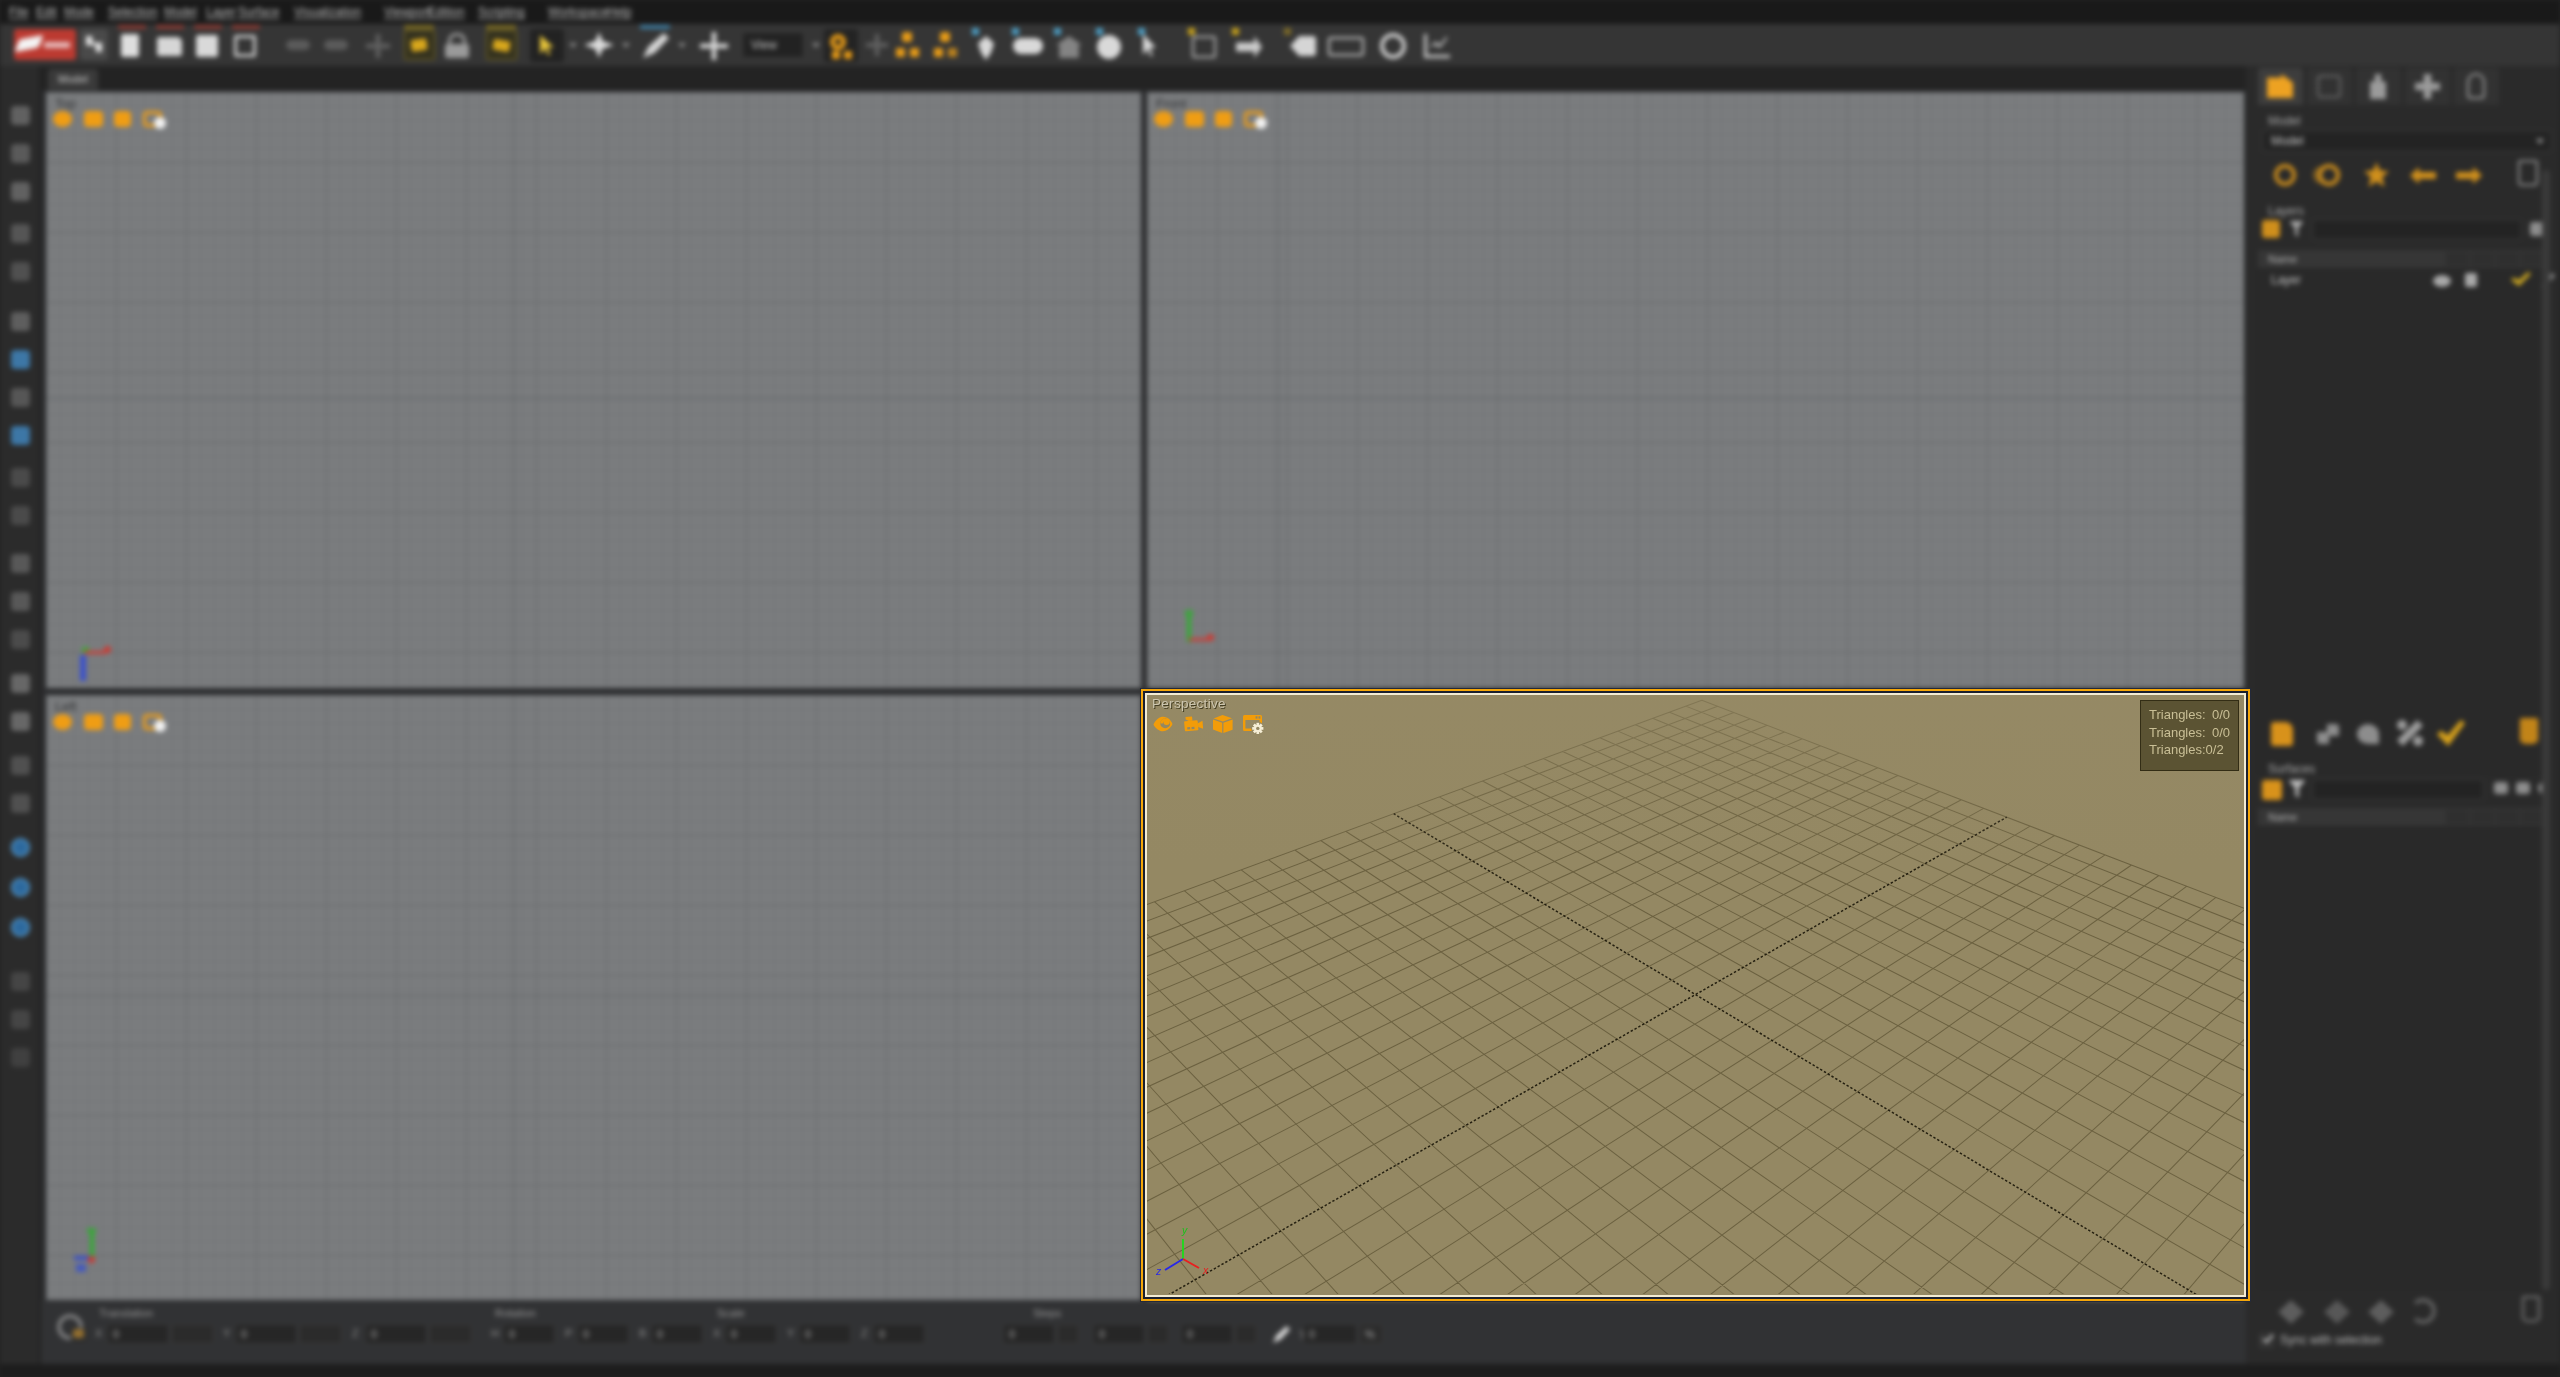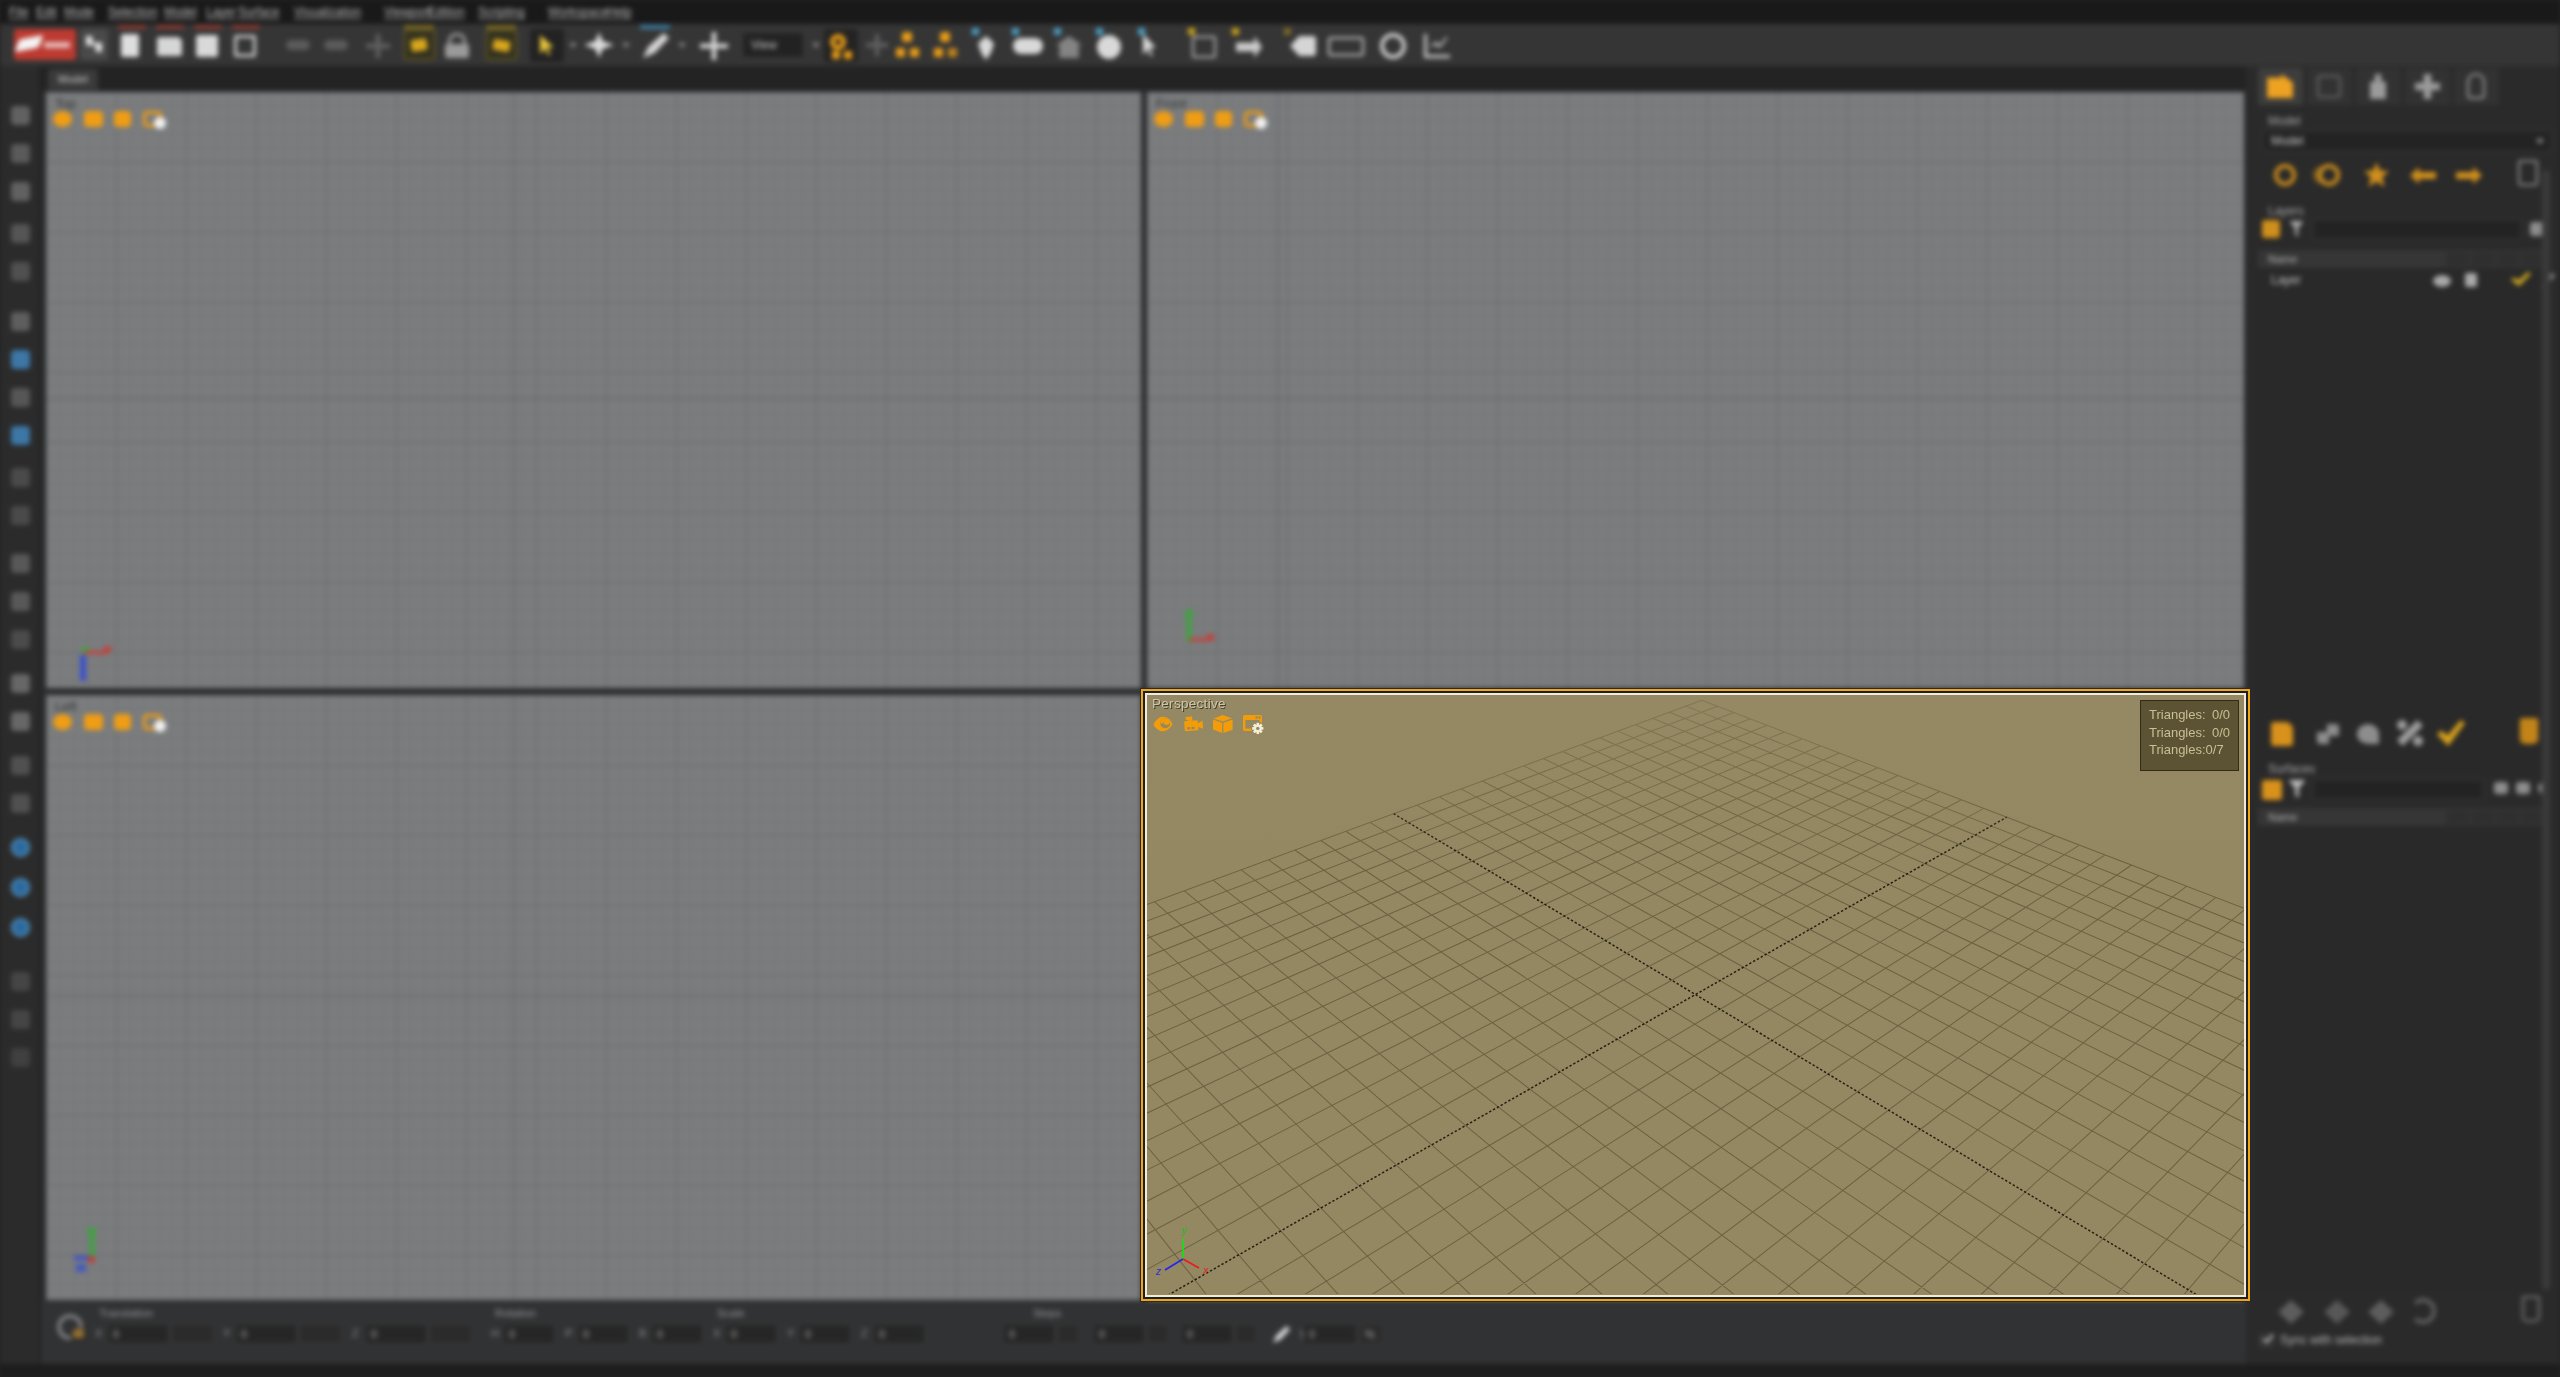--- a/index.html
+++ b/index.html
@@ -445,21 +445,21 @@
       <div id="pstats">
         <div class="row">
               <span>Triangles:</span>
               <span>0/0</span>
             </div>
         <div class="row">
               <span>Triangles:</span>
               <span>0/0</span>
             </div>
         <div class="row">
-              <span>Triangles:0/7</span>
+              <span>Triangles:0/2</span>
             </div>
       </div>
       <svg id="pgizmo" width="70" height="60" viewBox="0 0 70 60" style="position:absolute;left:8px;top:525px">
         <line x1="28" y1="39" x2="28" y2="19" stroke="#19dd19" stroke-width="1.8"></line>
         <text x="27" y="14" fill="#19c019" font-size="10.5" font-style="italic" font-family="Liberation Sans">y</text>
         <line x1="28" y1="39" x2="10" y2="50" stroke="#2828e8" stroke-width="2"></line>
         <text x="1" y="55" fill="#2828e8" font-size="10.5" font-style="italic" font-family="Liberation Sans">z</text>
         <line x1="28" y1="39" x2="44" y2="48" stroke="#e81f1f" stroke-width="2"></line>
         <text x="48" y="54" fill="#e81f1f" font-size="10.5" font-style="italic" font-family="Liberation Sans">x</text>
       </svg>

